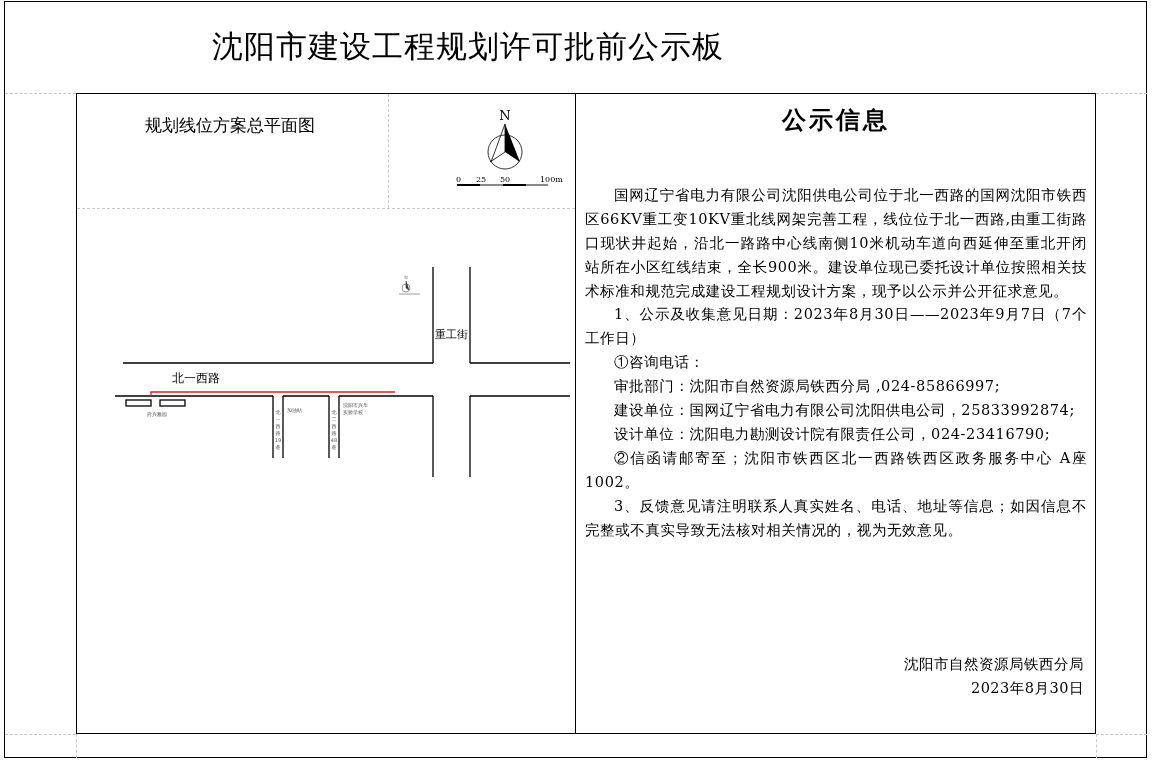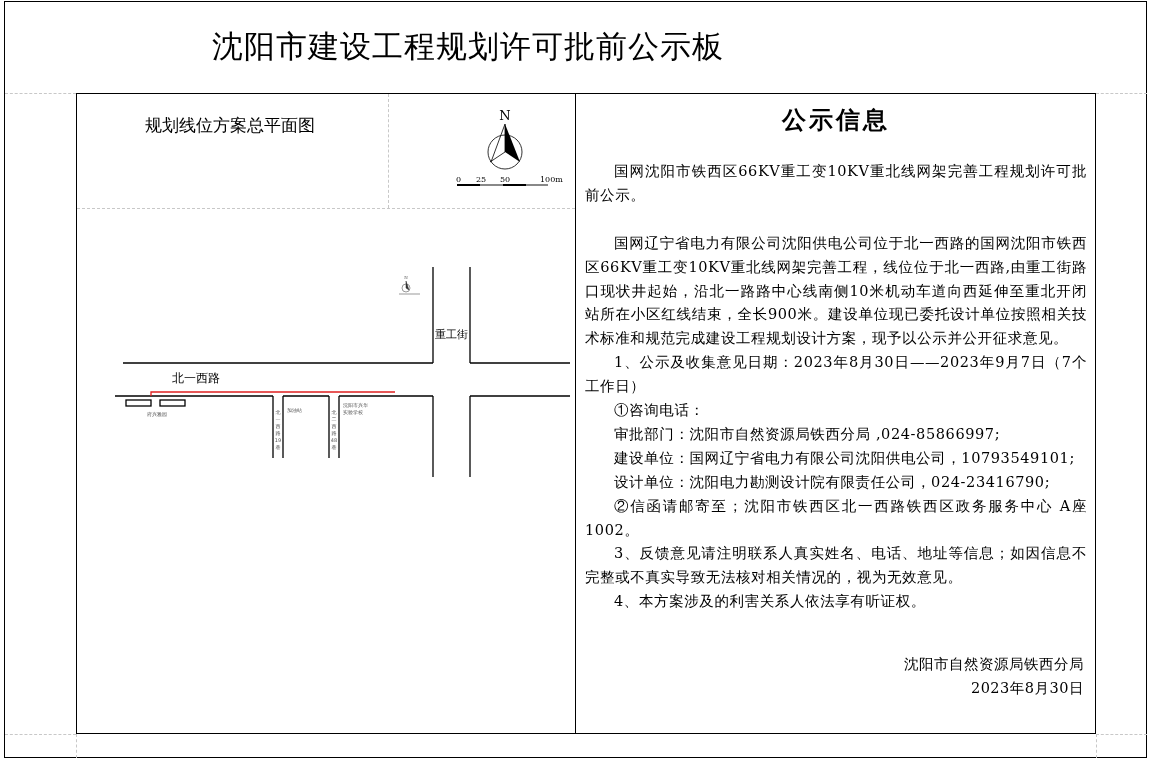--- a/index.html
+++ b/index.html
@@ -128,29 +128,27 @@
     <text x="291" y="17" font-size="4" fill="#333" stroke="none" text-anchor="middle">N</text>
     <circle cx="291" cy="26" r="4"></circle>
     <polygon points="291,19 291,26 294,28" fill="#333"></polygon>
     <line x1="284" y1="32" x2="305" y2="32"></line>
   </g>
 </svg>
 
 <div class="info-title">公示信息</div>
 
 <div class="info">
-  <p>国网沈阳市铁西区66KV重工变10KV重北线网架完善工程规划许可批前公示。</p>
   <div class="gap"></div>
   <p>国网辽宁省电力有限公司沈阳供电公司位于北一西路的国网沈阳市铁西区66KV重工变10KV重北线网架完善工程，线位位于北一西路,由重工街路口现状井起始，沿北一路路中心线南侧10米机动车道向西延伸至重北开闭站所在小区红线结束，全长900米。建设单位现已委托设计单位按照相关技术标准和规范完成建设工程规划设计方案，现予以公示并公开征求意见。</p>
   <p>1、公示及收集意见日期：2023年8月30日——2023年9月7日（7个工作日）</p>
   <p>①咨询电话：</p>
   <p>审批部门：沈阳市自然资源局铁西分局 ,024-85866997;</p>
-  <p>建设单位：国网辽宁省电力有限公司沈阳供电公司，10793549101;</p>
+  <p>建设单位：国网辽宁省电力有限公司沈阳供电公司，25833992874;</p>
   <p>设计单位：沈阳电力勘测设计院有限责任公司，024-23416790;</p>
   <p>②信函请邮寄至；沈阳市铁西区北一西路铁西区政务服务中心 A座1002。</p>
   <p>3、反馈意见请注明联系人真实姓名、电话、地址等信息；如因信息不完整或不真实导致无法核对相关情况的，视为无效意见。</p>
-  <p>4、本方案涉及的利害关系人依法享有听证权。</p>
 </div>
 
 <div class="sign">
   <div>沈阳市自然资源局铁西分局</div>
   <div>2023年8月30日</div>
 </div>
 
 </body></html>

